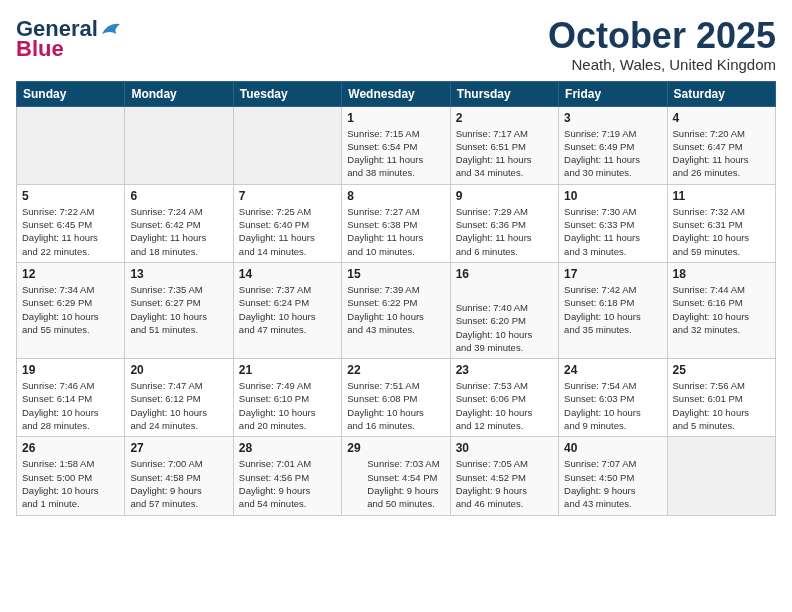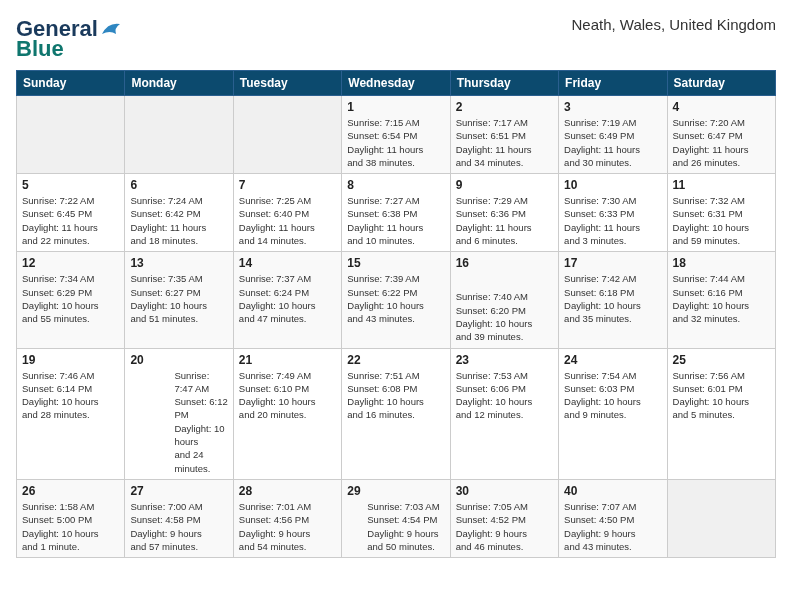--- a/index.html
+++ b/index.html
@@ -83,23 +83,24 @@
 <body>
 
 <div class="header">
   <div class="logo">
     <div style="display:flex;align-items:center;gap:2px;">
       <span style="font-size:22px;font-weight:bold;color:#1a3a5c;">General</span>
       <svg width="22" height="18" viewBox="0 0 22 18">
         <path d="M2 14 Q8 2 20 4 Q14 8 16 14 Q10 10 2 14Z" fill="#2e86c1"></path>
       </svg>
     </div>
-    <span style="font-size:22px;font-weight:bold;color:#0f766e;margin-top:-6px;">Blue</span>
+    <span style="font-size:22px;font-weight:bold;color:#be185d;margin-top:-6px;">Blue</span>
   </div>
   <div class="title-block">
+    <div class="month-title">October 2025</div>
     <div class="location">Neath, Wales, United Kingdom</div>
   </div>
 </div>
 
 <table class="calendar">
   <thead>
     <tr>
     <th>Sunday</th>
         <th>Monday</th>
         <th>Tuesday</th>
@@ -248,21 +249,21 @@
       <tr>
         <td>
           <span class="day-num">19</span>
           <div class="day-info" style="white-space: pre-line;">Sunrise: 7:46 AM
 Sunset: 6:14 PM
 Daylight: 10 hours
 and 28 minutes.</div>
         </td>
         <td>
           <span class="day-num">20</span>
-          <div class="day-info" style="white-space: pre-line; margin-left: 44px;">Sunrise: 7:47 AM
+          <div class="day-info" style="white-space: pre-line;">Sunrise: 7:47 AM
 Sunset: 6:12 PM
 Daylight: 10 hours
 and 24 minutes.</div>
         </td>
         <td>
           <span class="day-num">21</span>
           <div class="day-info" style="white-space: pre-line;">Sunrise: 7:49 AM
 Sunset: 6:10 PM
 Daylight: 10 hours
 and 20 minutes.</div>

